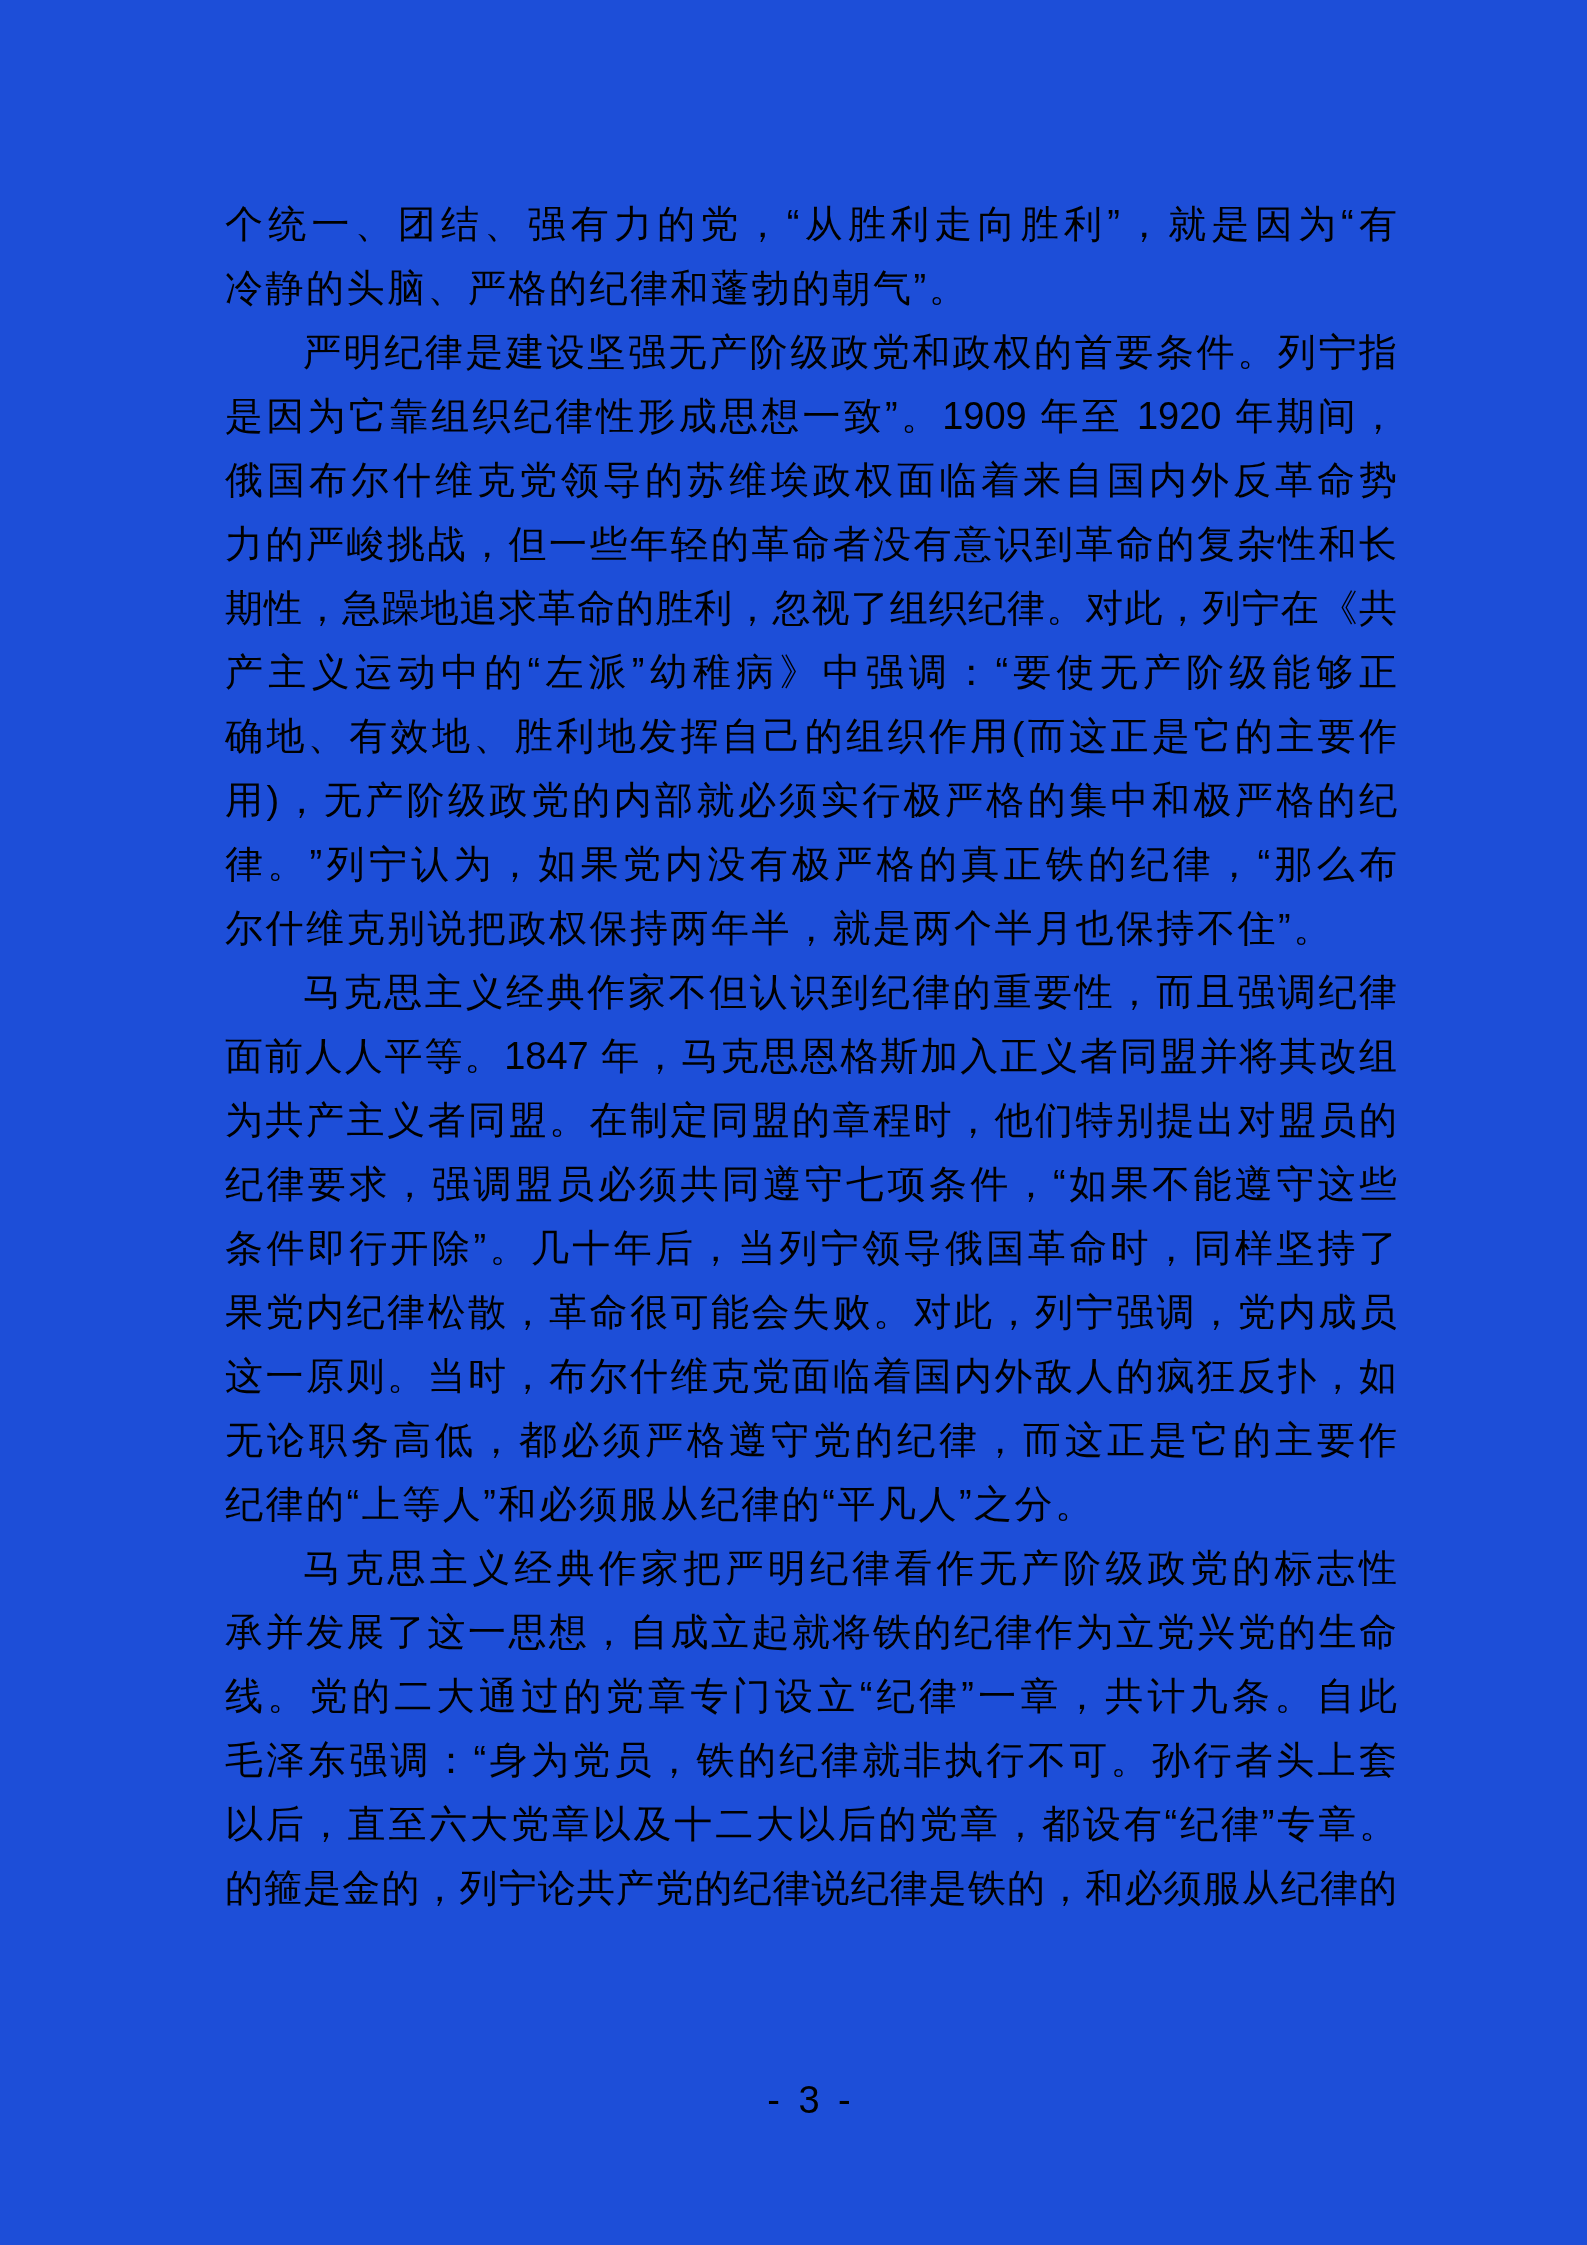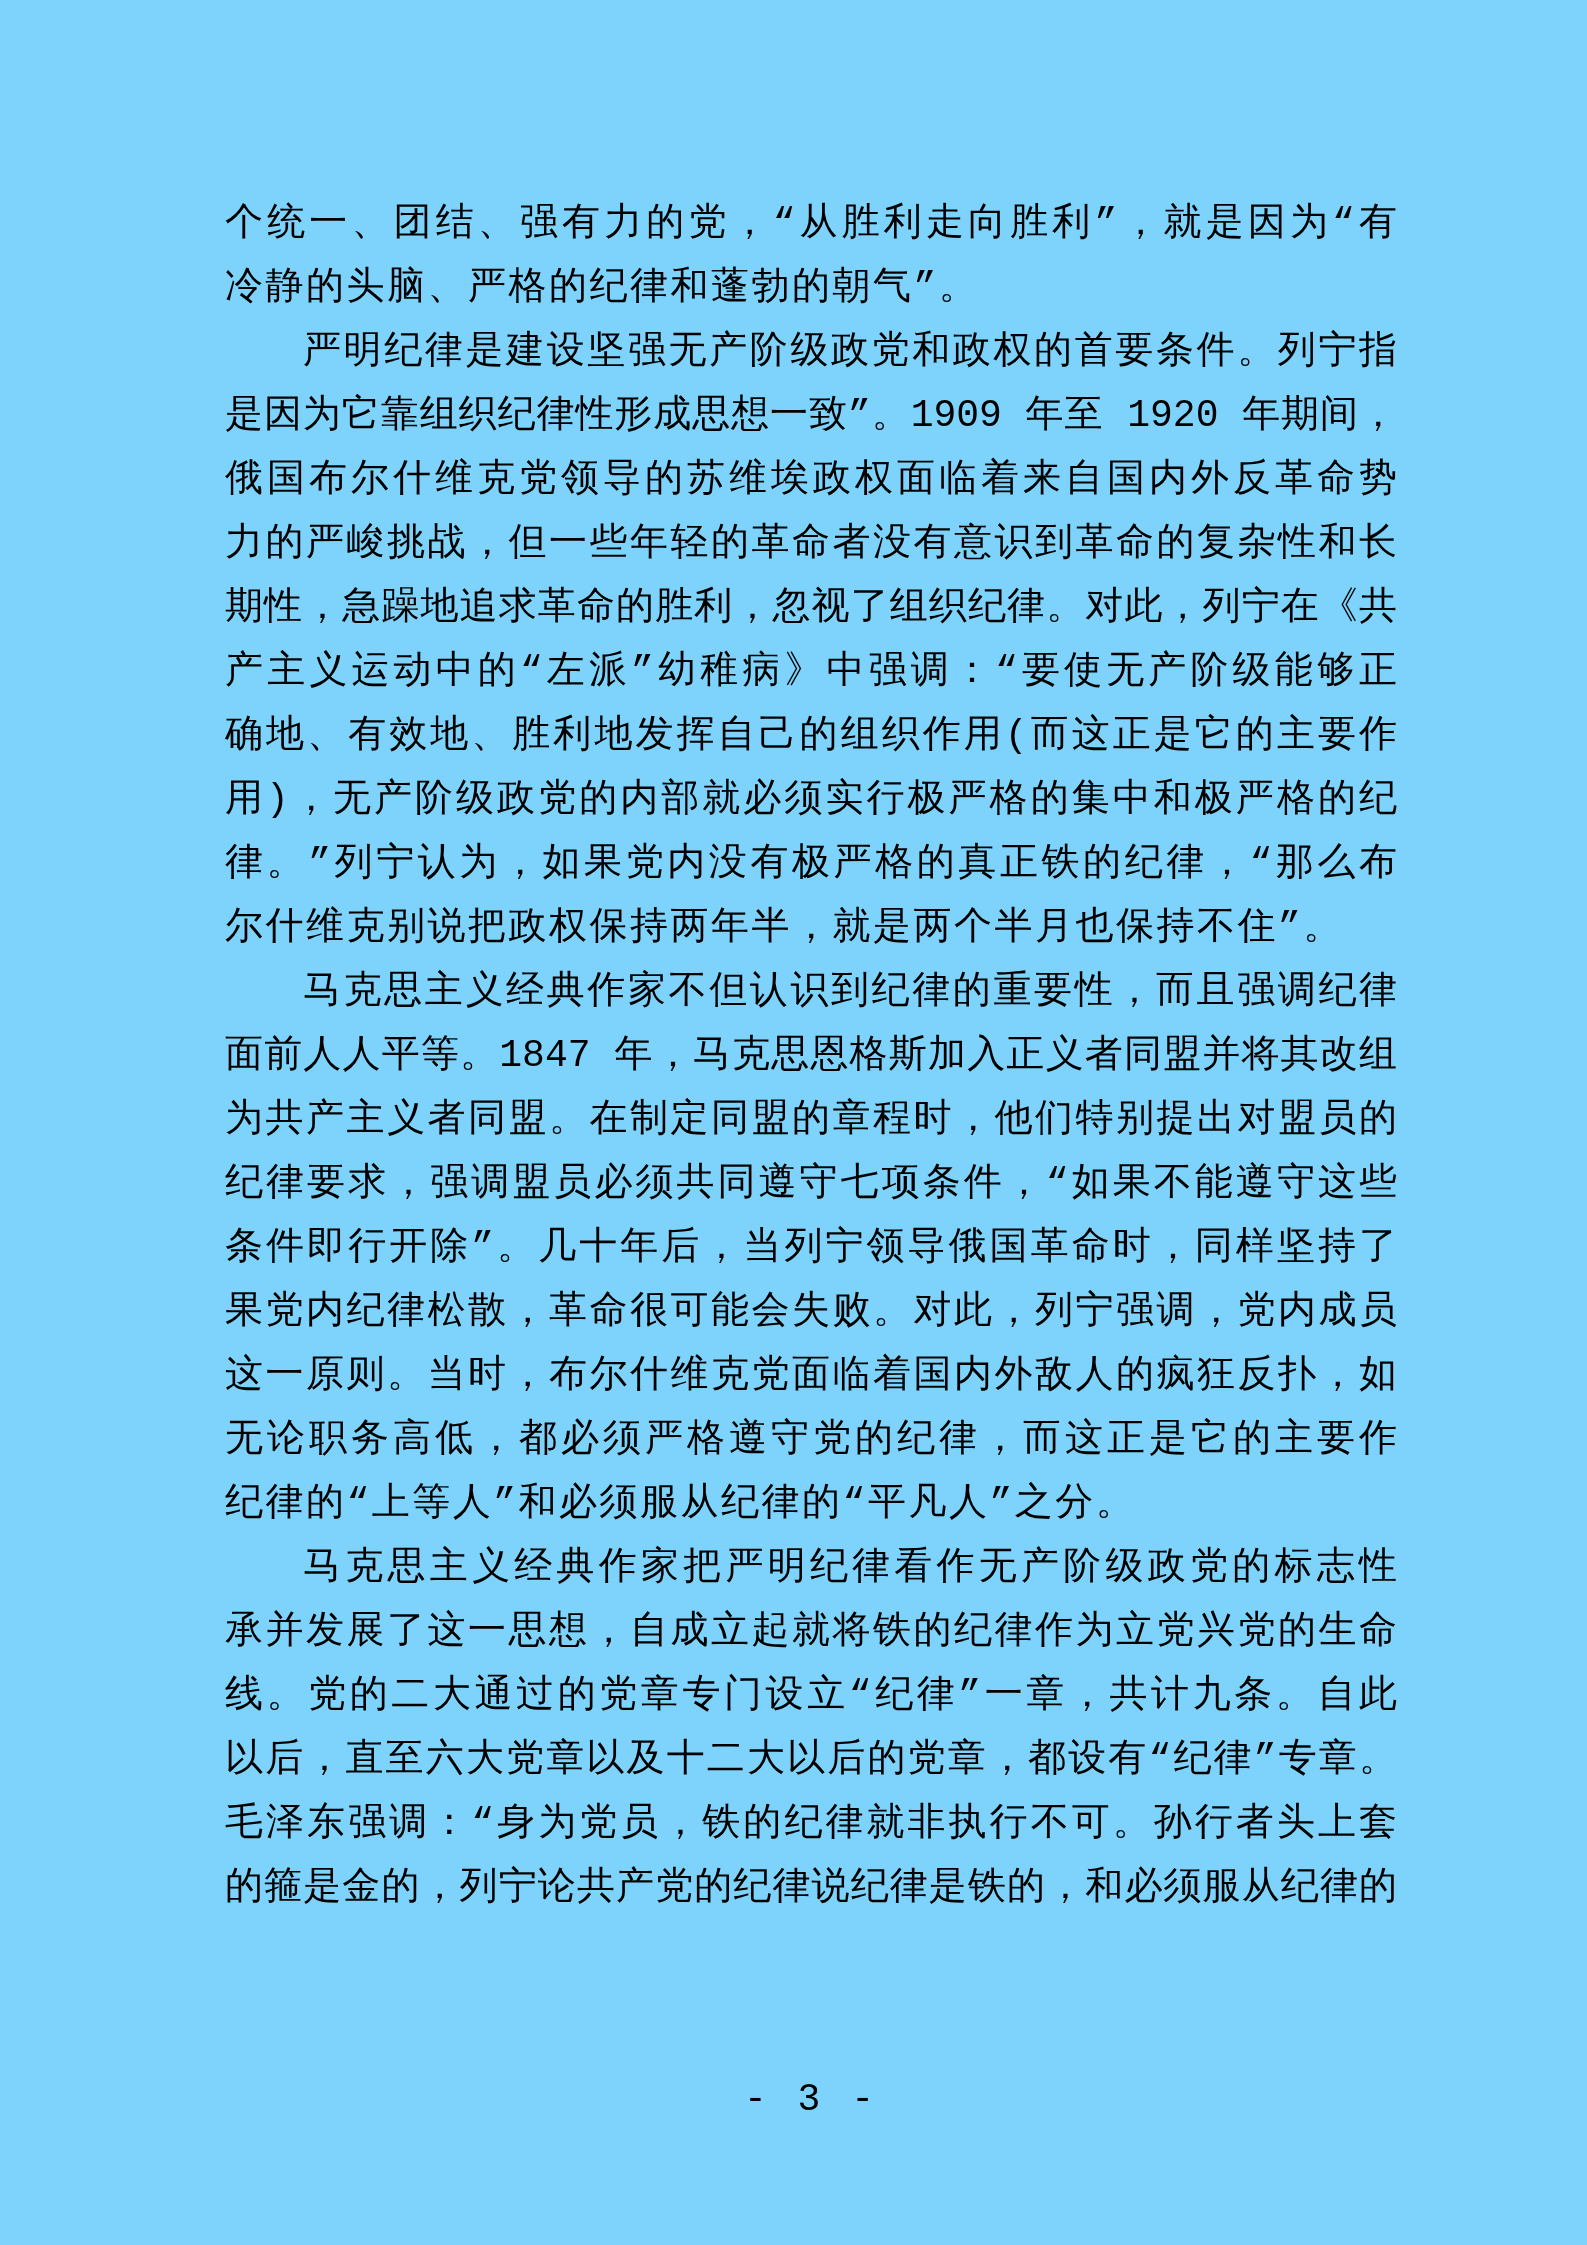--- a/index.html
+++ b/index.html
@@ -4,23 +4,23 @@
 <style>
   html, body {
     margin: 0;
     padding: 0;
     background: #ffffff;
   }
   .page {
     position: relative;
     width: 1587px;
     height: 2245px;
-    background: #7dd3fc;
+    background: #1d4ed8;
     color: #000000;
-    font-family: Liberation Mono, monospace;
+    font-family: Liberation Sans, sans-serif;
     overflow: hidden;
   }
   .content {
     position: absolute;
     left: 225px;
     top: 192px;
     width: 1172px;
   }
   .paragraph {
     margin: 0;
@@ -87,22 +87,22 @@
       <div class="line">果党内纪律松散，革命很可能会失败。对此，列宁强调，党内成员</div>
       <div class="line">这一原则。当时，布尔什维克党面临着国内外敌人的疯狂反扑，如</div>
       <div class="line">无论职务高低，都必须严格遵守党的纪律，而这正是它的主要作</div>
       <div class="line short">纪律的“上等人”和必须服从纪律的“平凡人”之分。</div>
     </div>
 
     <div class="paragraph">
       <div class="line indent">马克思主义经典作家把严明纪律看作无产阶级政党的标志性</div>
       <div class="line">承并发展了这一思想，自成立起就将铁的纪律作为立党兴党的生命</div>
       <div class="line">线。党的二大通过的党章专门设立“纪律”一章，共计九条。自此</div>
+      <div class="line">毛泽东强调：“身为党员，铁的纪律就非执行不可。孙行者头上套</div>
       <div class="line">以后，直至六大党章以及十二大以后的党章，都设有“纪律”专章。</div>
-      <div class="line">毛泽东强调：“身为党员，铁的纪律就非执行不可。孙行者头上套</div>
       <div class="line">的箍是金的，列宁论共产党的纪律说纪律是铁的，和必须服从纪律的</div>
     </div>
 
   </div>
 
   <div class="footer">
     <span class="page-number">- 3 -</span>
   </div>
 </div>
 

